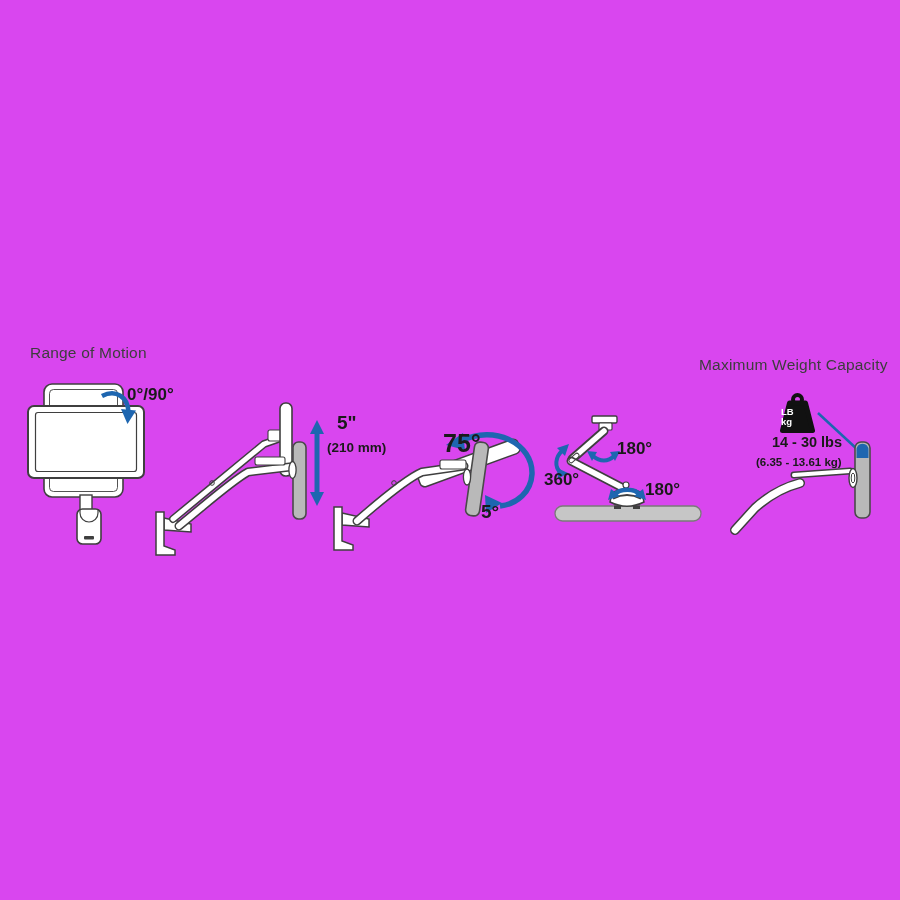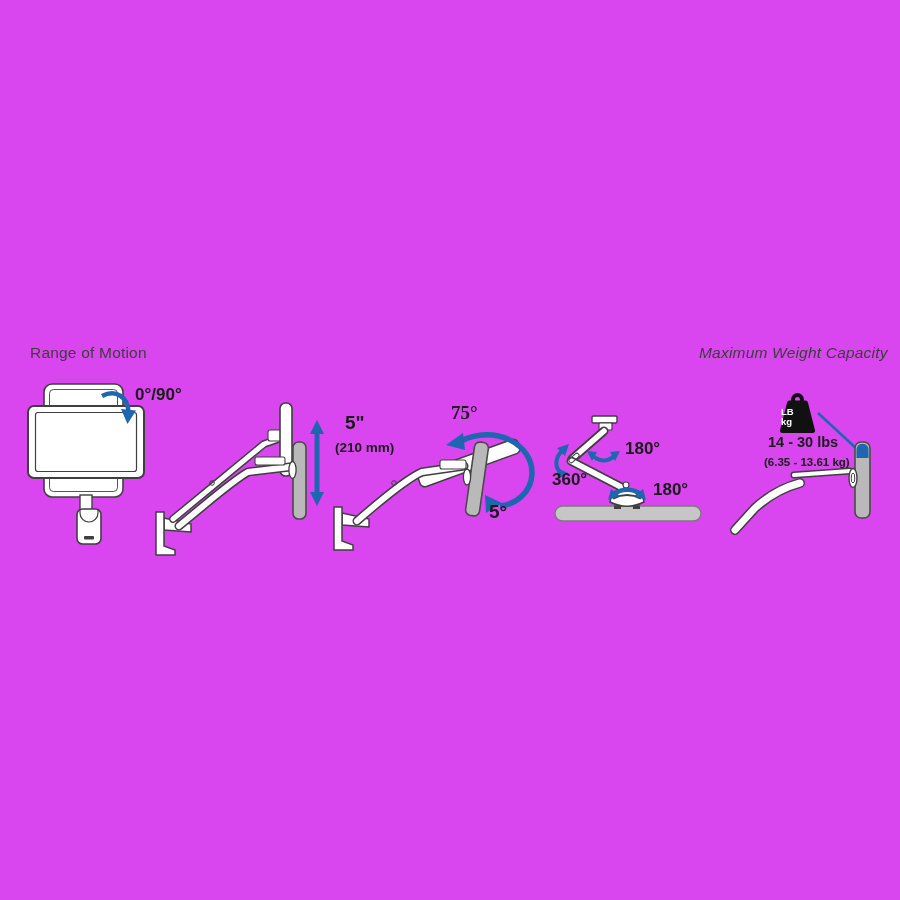--- a/index.html
+++ b/index.html
@@ -10,30 +10,30 @@
     --heading-text:#3d3d3d;
     --label-text:#1a1a1a;
     --weight-icon:#111111;
   }
   *{margin:0;padding:0;box-sizing:border-box;}
   html,body{width:900px;height:900px;background:#ffffff;overflow:hidden;}
   body{font-family:"Liberation Sans",sans-serif;position:relative;}
   .stage{position:absolute;left:0;top:0;width:900px;height:900px;background:#d946ef;}
   svg.art{position:absolute;left:0;top:0;}
   .heading{position:absolute;font-size:15.5px;font-weight:400;color:var(--heading-text);letter-spacing:.2px;white-space:nowrap;}
-  .lbl{position:absolute;font-weight:700;color:var(--label-text);white-space:nowrap;margin-left:8px;}
+  .lbl{position:absolute;font-weight:700;color:var(--label-text);white-space:nowrap;}
   .lbl-rotation{left:127px;top:385px;font-size:17px;}
   .lbl-lift-in{left:337px;top:412px;font-size:19px;}
   .lbl-lift-mm{left:327px;top:440px;font-size:13.5px;}
-  .lbl-tilt-up{left:443px;top:402px;font-size:19px;font-family:Liberation Serif, serif;}
+  .lbl-tilt-up{left:443px;top:429px;font-size:25px;}
   .lbl-tilt-down{left:481px;top:501px;font-size:19px;}
   .lbl-pan-360{left:544px;top:470px;font-size:17px;text-align:right;}
   .lbl-pan-mid{left:617px;top:439px;font-size:17px;}
   .lbl-pan-base{left:645px;top:480px;font-size:17px;}
-  .lbl-weight-lbs{left:760px;top:434px;width:82px;text-align:left;font-size:14.5px;}
+  .lbl-weight-lbs{left:760px;top:434px;width:82px;text-align:right;font-size:14.5px;}
   .lbl-weight-kg{left:756px;top:456px;width:90px;text-align:left;font-size:11.5px;}
   .weight-text{position:absolute;left:781px;top:407px;width:33px;text-align:left;color:#fff;font-weight:700;font-size:9.5px;line-height:9.5px;}
   
   .paper{fill:#fff;stroke:var(--line-art);}
   .nofill{fill:none;stroke:var(--line-art);}
   .inkfill{fill:var(--line-art);stroke:none;}
   .slab{fill:var(--monitor-gray);stroke:#4a4a4a;}
   .bar{fill:var(--surface-gray);stroke:#7a7a7a;}
   .tube-dark{stroke:var(--line-art);fill:none;stroke-linecap:round;stroke-linejoin:round;}
   .tube-lite{stroke:#fff;fill:none;stroke-linecap:round;stroke-linejoin:round;}
@@ -149,21 +149,21 @@
       <ellipse cx="853" cy="478" rx="4" ry="9.5" class="paper" stroke-width="1.4"></ellipse>
       <ellipse cx="853" cy="478" rx="1.8" ry="5" class="nofill" stroke-width="1"></ellipse>
       <g>
         <circle cx="797.5" cy="399.5" r="4.5" fill="none" stroke="var(--weight-icon)" stroke-width="4"></circle>
         <polygon points="789.5,403 805.5,403 812.5,430.5 782.5,430.5" fill="var(--weight-icon)" stroke="var(--weight-icon)" stroke-width="5" stroke-linejoin="round"></polygon>
       </g>
     </g>
   </svg>
 
   <div class="heading" style="left:30px;top:344px;">Range of Motion</div>
-  <div class="heading" style="left:699px;top:344px;font-style:italic;">Maximum Weight Capacity</div>
+  <div class="heading" style="left:699px;top:356px;">Maximum Weight Capacity</div>
 
   <div class="lbl lbl-rotation">0°/90°</div>
   <div class="lbl lbl-lift-in">5"</div>
   <div class="lbl lbl-lift-mm">(210 mm)</div>
   <div class="lbl lbl-tilt-up">75°</div>
   <div class="lbl lbl-tilt-down">5°</div>
   <div class="lbl lbl-pan-360">360°</div>
   <div class="lbl lbl-pan-mid">180°</div>
   <div class="lbl lbl-pan-base">180°</div>
 

